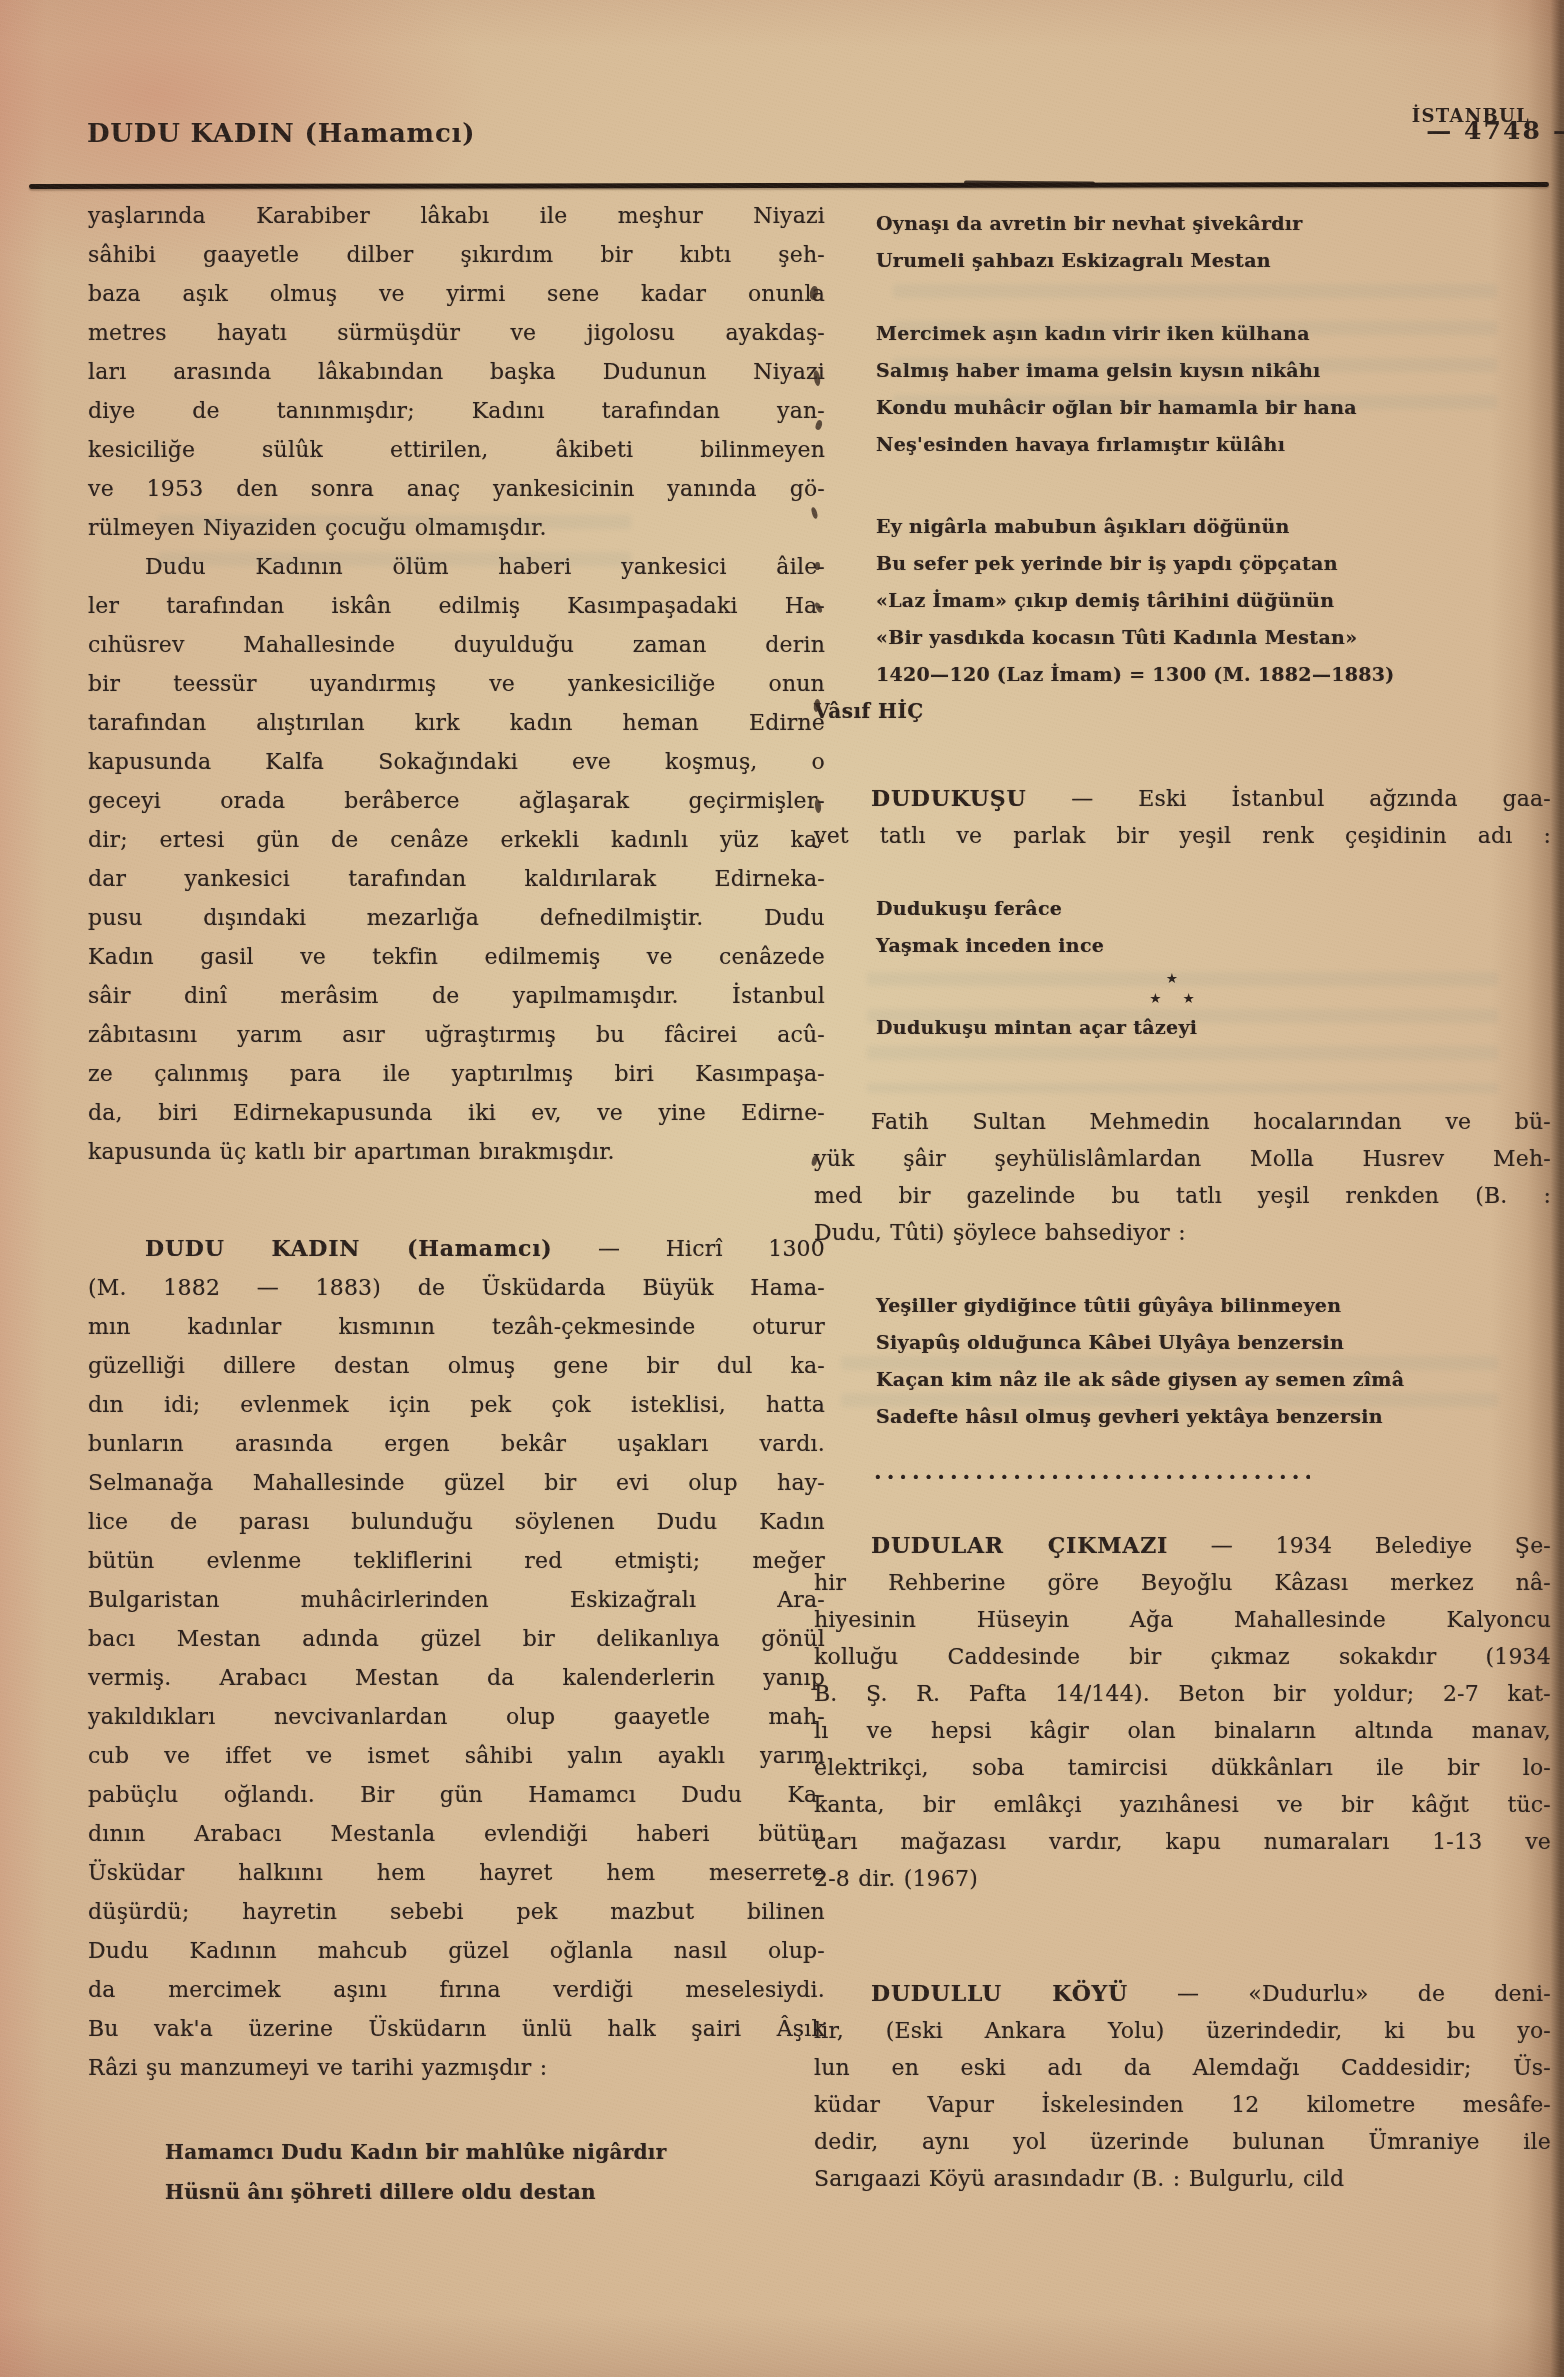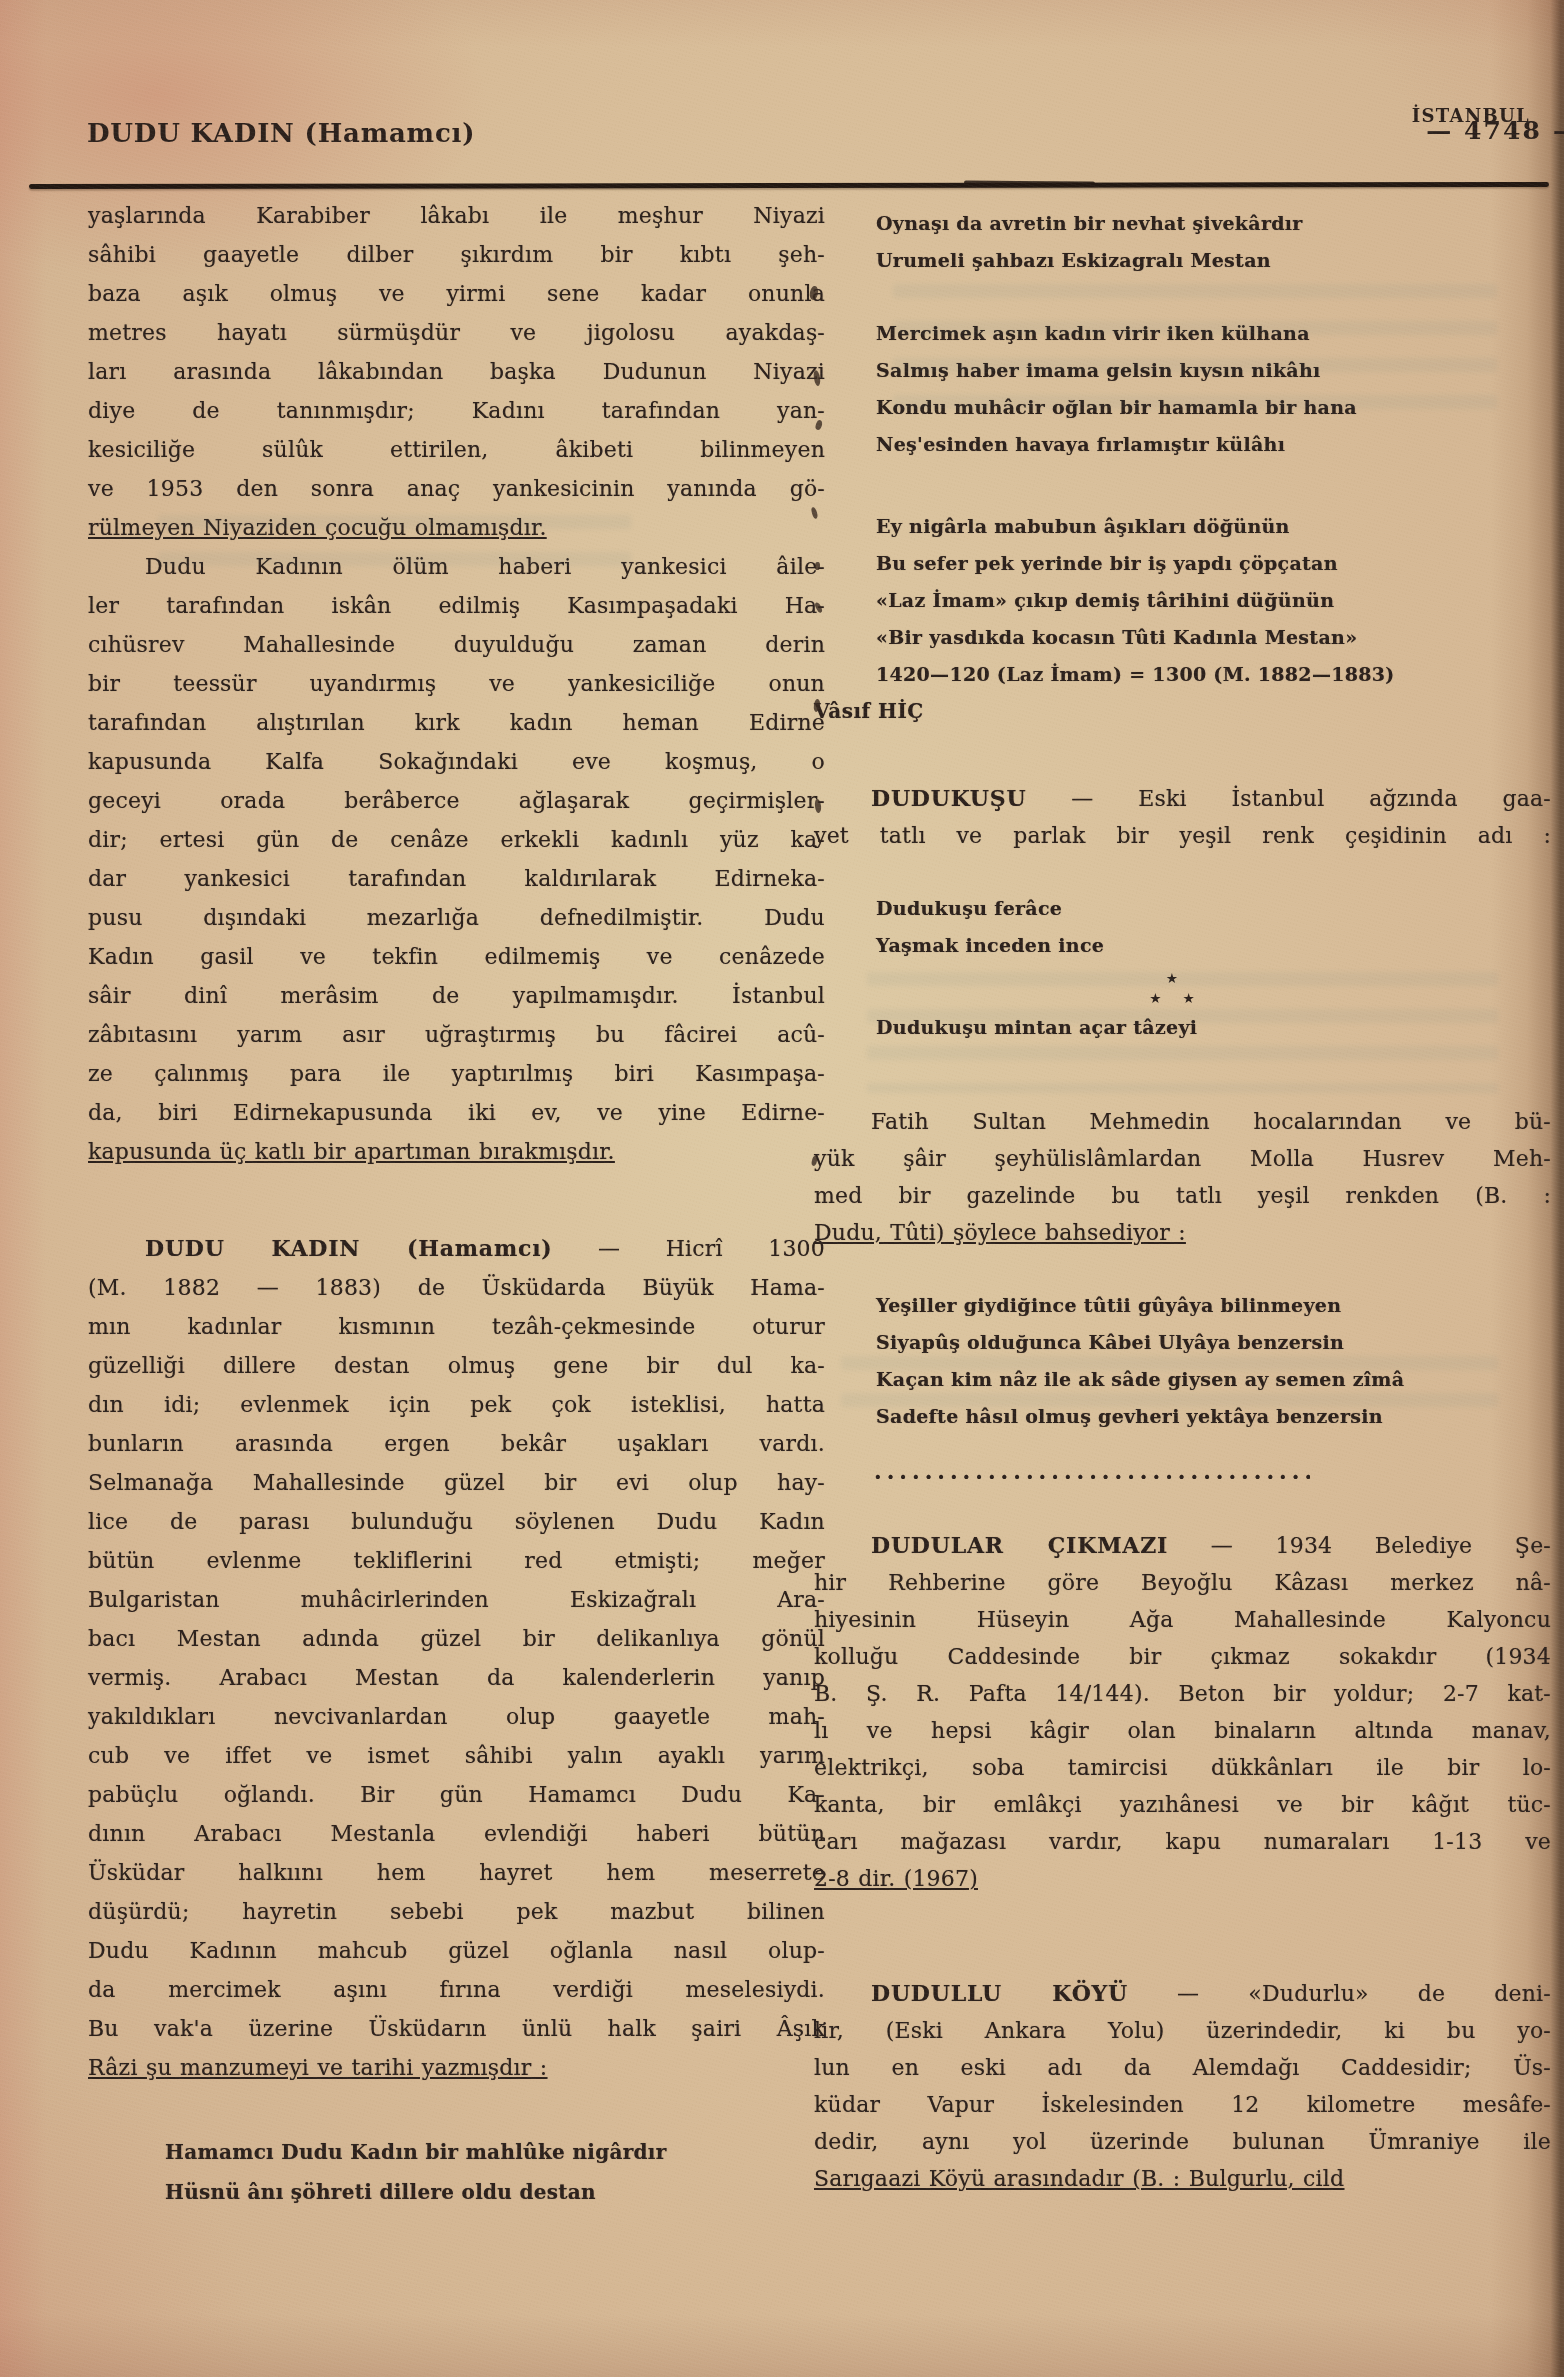--- a/index.html
+++ b/index.html
@@ -31,21 +31,21 @@
   
   .col{position:absolute;width:737px;}
   .col-left{left:88px;top:196px;}
   .col-right{left:814px;top:205px;}
 
   .block{margin:0;}
 
   .ln{font-size:22px;line-height:39px;text-align:justify;text-align-last:justify;
       letter-spacing:0.2px;word-spacing:1.1px;text-shadow:0 0 0.8px rgba(44,30,24,.45);}
   .col-right .ln{line-height:37px;}
-  .ln.l{text-align-last:left;text-decoration:underline;}
+  .ln.l{text-align-last:left;}
   .ln.i{text-indent:57px;}
   .ln b{letter-spacing:0.8px;}
 
   .poem .pln{font-size:19px;font-weight:700;line-height:37px;padding-left:62px;
              letter-spacing:0.3px;text-shadow:0 0 0.8px rgba(44,30,24,.5);}
   .col-left .poem .pln{padding-left:77px;line-height:40px;font-size:20px;}
 
   .sig .pln{font-size:20px;font-weight:700;line-height:37px;text-align:left;padding-right:108px;
             letter-spacing:0.5px;text-shadow:0 0 0.8px rgba(44,30,24,.5);}
 

